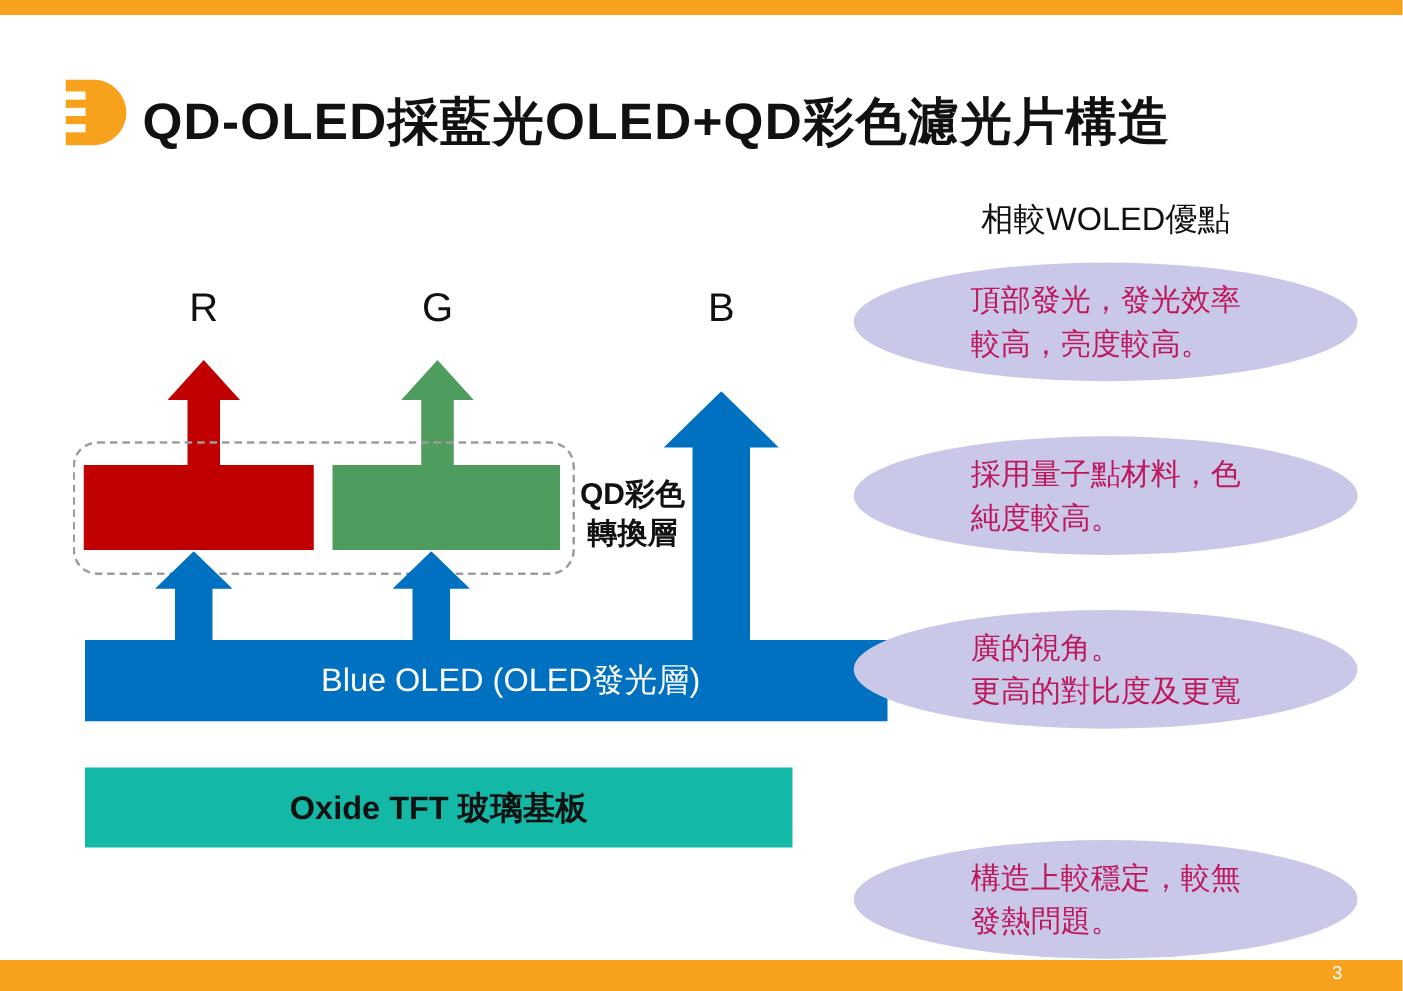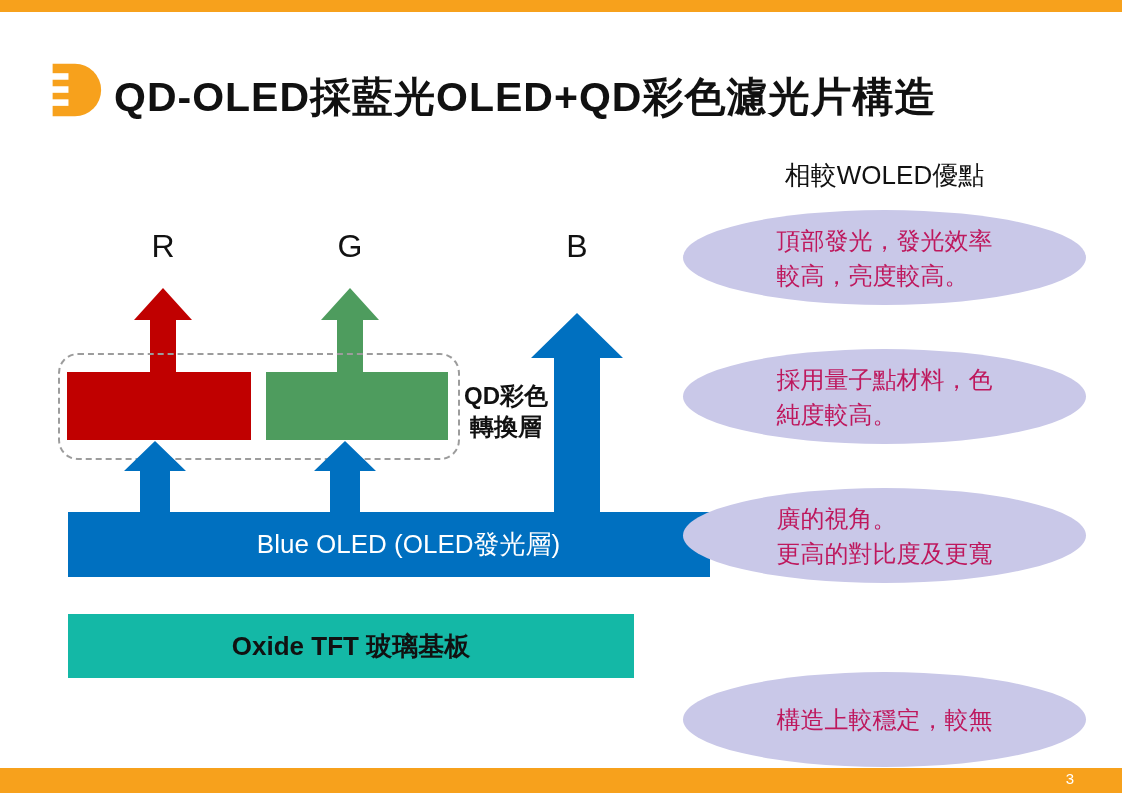--- a/index.html
+++ b/index.html
@@ -157,20 +157,21 @@
     </div>
     <div class="bubble bubble-3">
       <div class="bubble-text">
         <div>廣的視角。</div>
         <div>更高的對比度及更寬</div>
       </div>
     </div>
     <div class="bubble bubble-4">
       <div class="bubble-text">
         <div>構造上較穩定，較無</div>
+        <div>發熱問題。</div>
       </div>
     </div>
   </div>
 
   <div class="bottom-bar">
     <span class="page-number">3</span>
   </div>
 
 </div>
 

